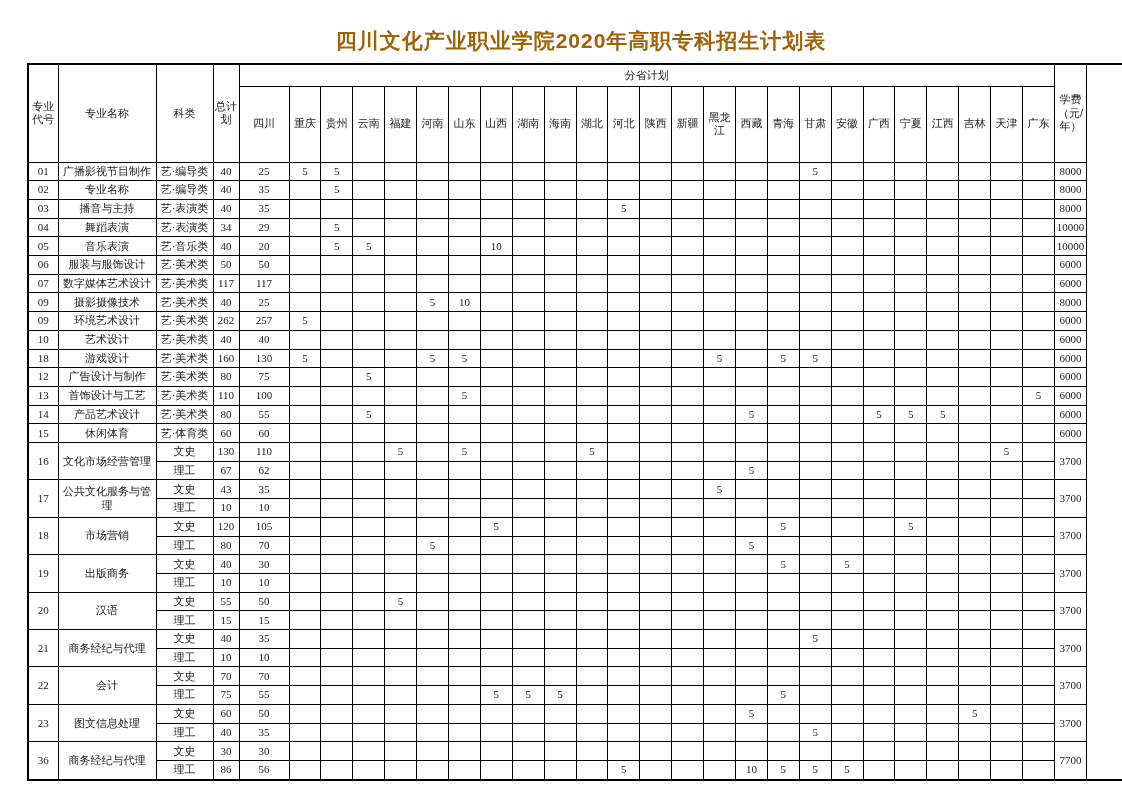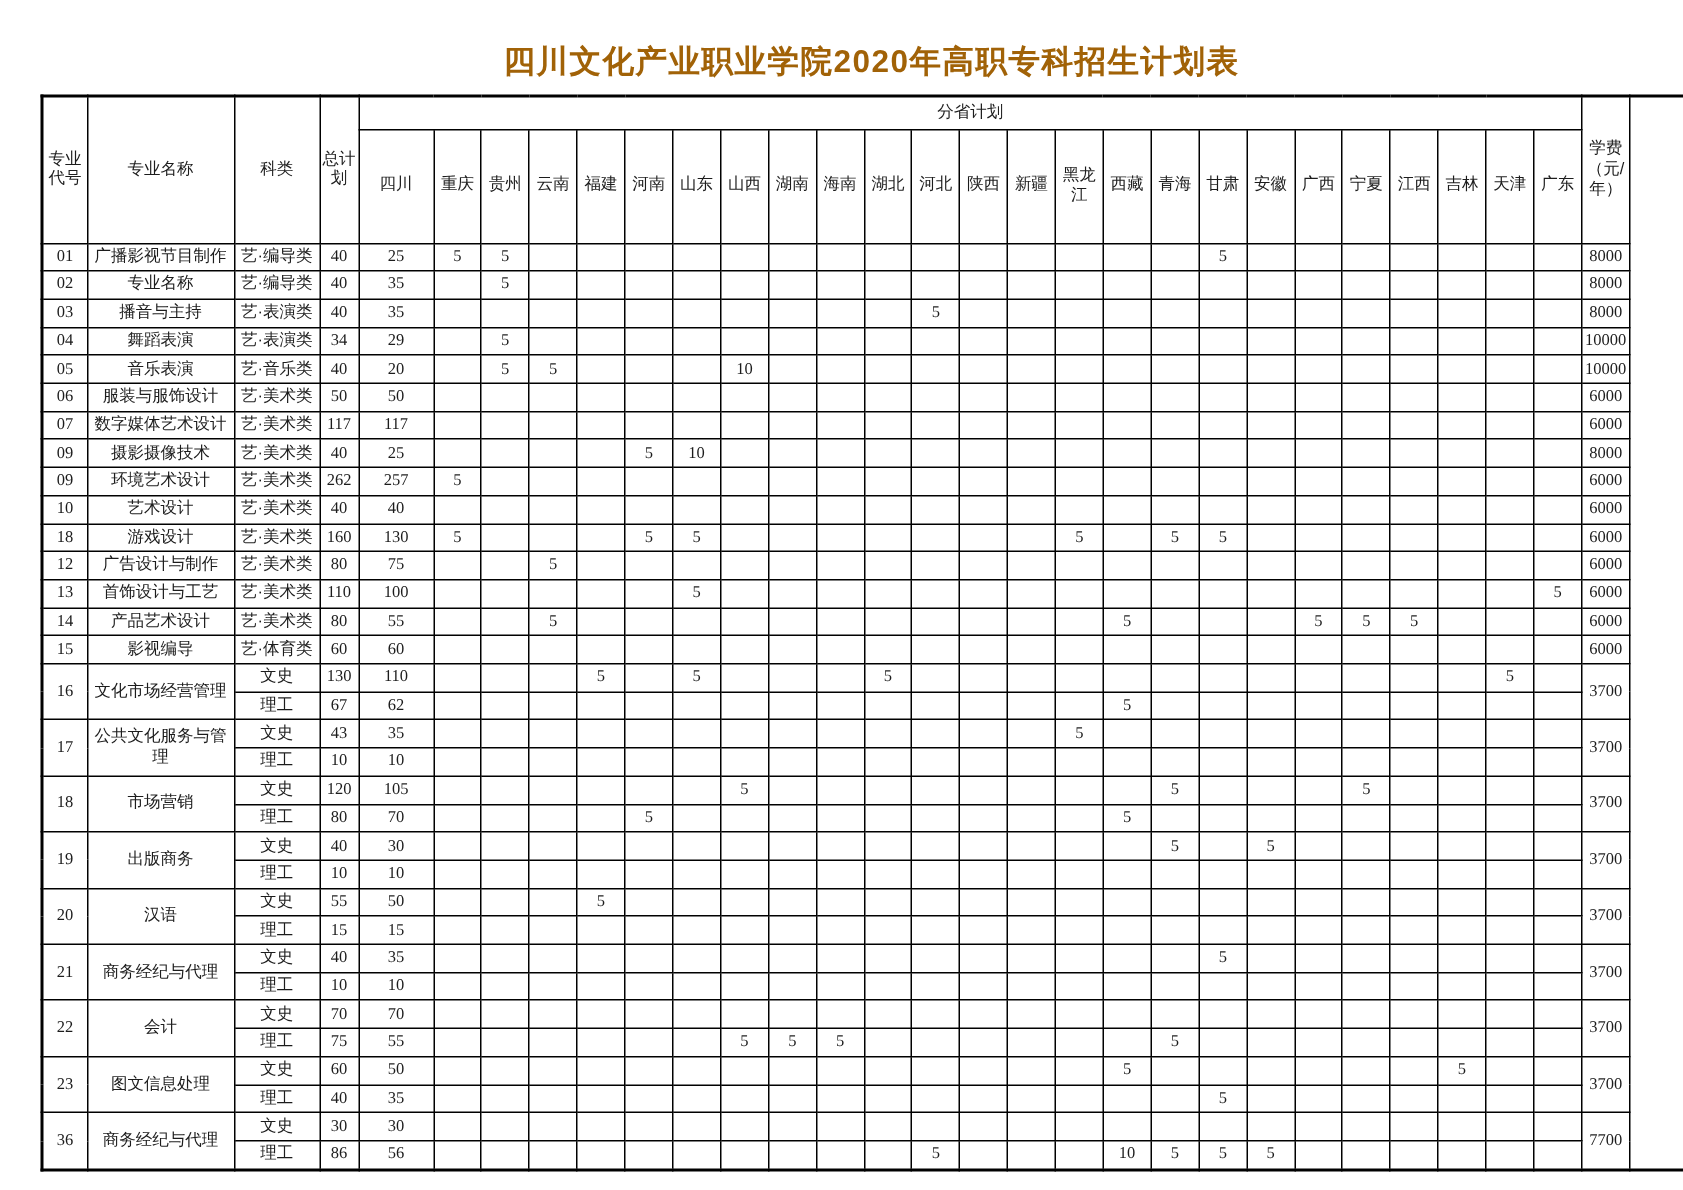--- a/index.html
+++ b/index.html
@@ -540,21 +540,21 @@
           <td class="num">5</td>
           <td class="num">5</td>
           <td class="num">5</td>
           <td class="num"></td>
           <td class="num"></td>
           <td class="num"></td>
           <td rowspan="1" class="num">6000</td>
         </tr>
         <tr>
           <td rowspan="1" class="num">15</td>
-          <td rowspan="1" class="name-cell">影视编导</td>
+          <td rowspan="1" class="name-cell">休闲体育</td>
           <td>艺·体育类</td>
           <td class="num">60</td>
           <td class="num">60</td>
           <td class="num"></td>
           <td class="num"></td>
           <td class="num"></td>
           <td class="num"></td>
           <td class="num"></td>
           <td class="num"></td>
           <td class="num"></td>

